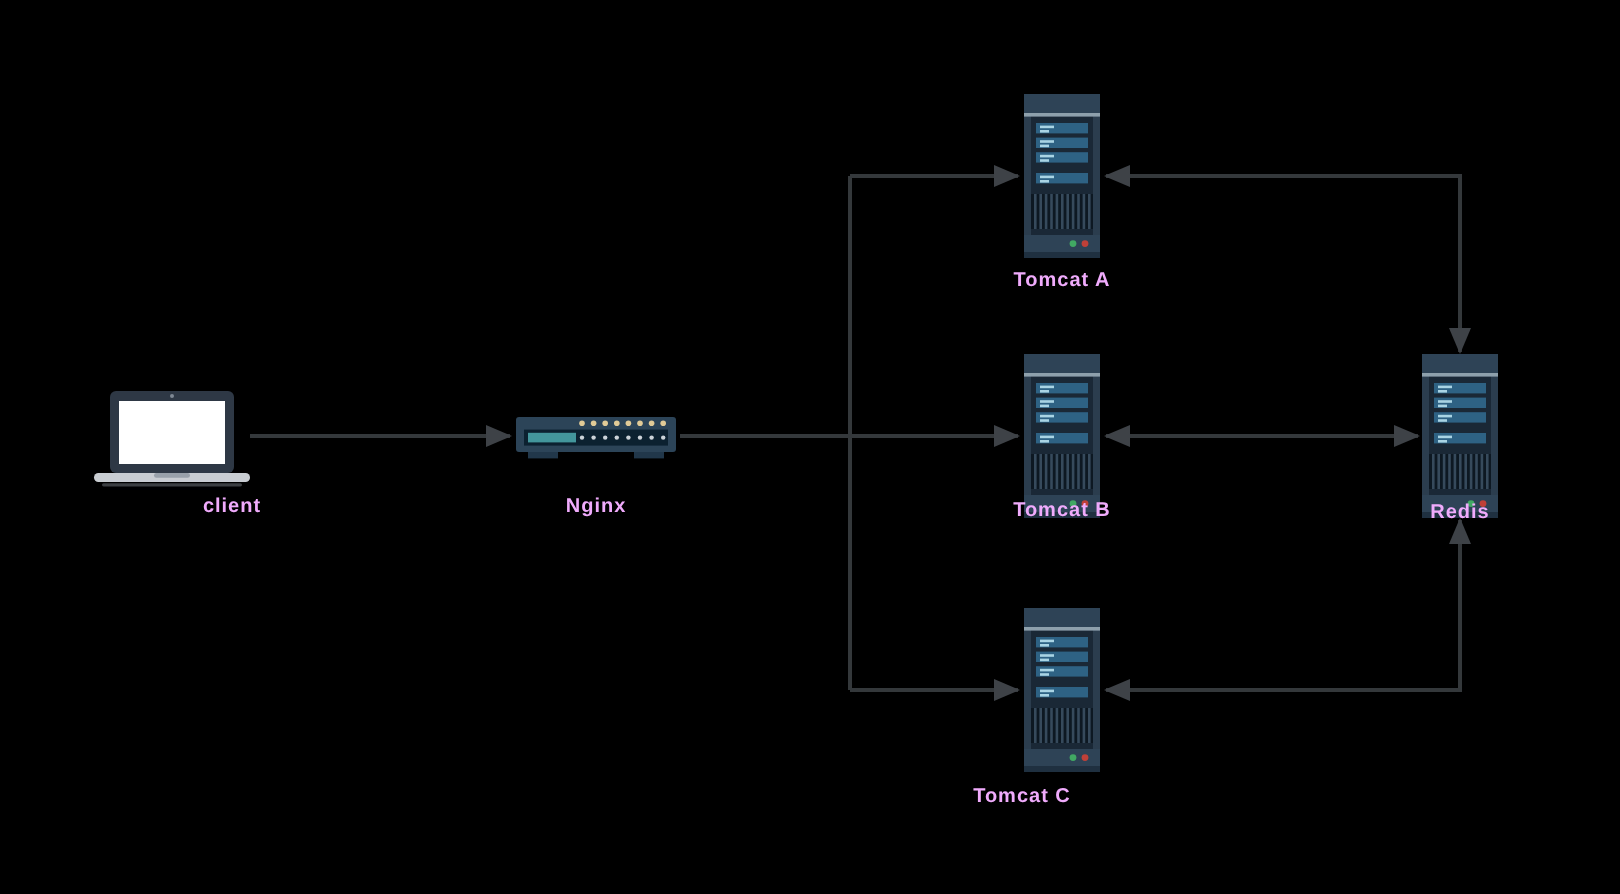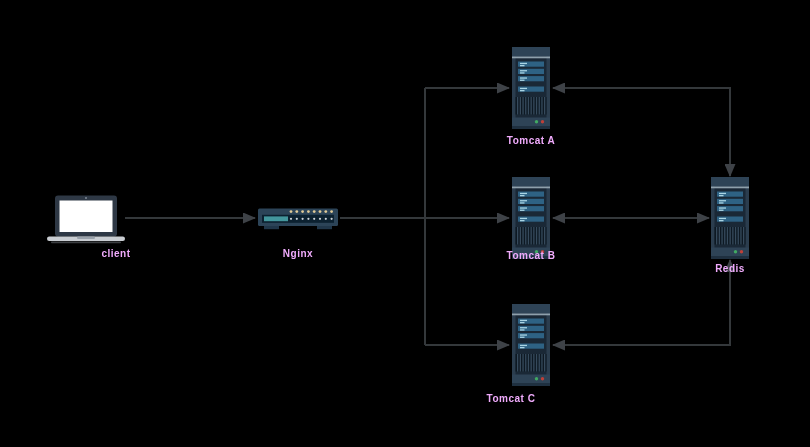--- a/index.html
+++ b/index.html
@@ -167,15 +167,15 @@
     <svg width="38" height="82">
         <use href="#server-icon"></use>
       </svg>
   </div>
 
   <div class="node-label" style="left:78px; top:249px;margin-left:38px;">client</div>
   <div class="node-label" style="left:298px; top:249px;">Nginx</div>
   <div class="node-label" style="left:531px; top:136px;">Tomcat A</div>
   <div class="node-label" style="left:531px; top:251px;">Tomcat B</div>
   <div class="node-label" style="left:511px; top:394px;">Tomcat C</div>
-  <div class="node-label" style="left:730px; top:264px;">Redis</div>
+  <div class="node-label" style="left:730px; top:252px;">Redis</div>
 
 </div>
 
 </body></html>

